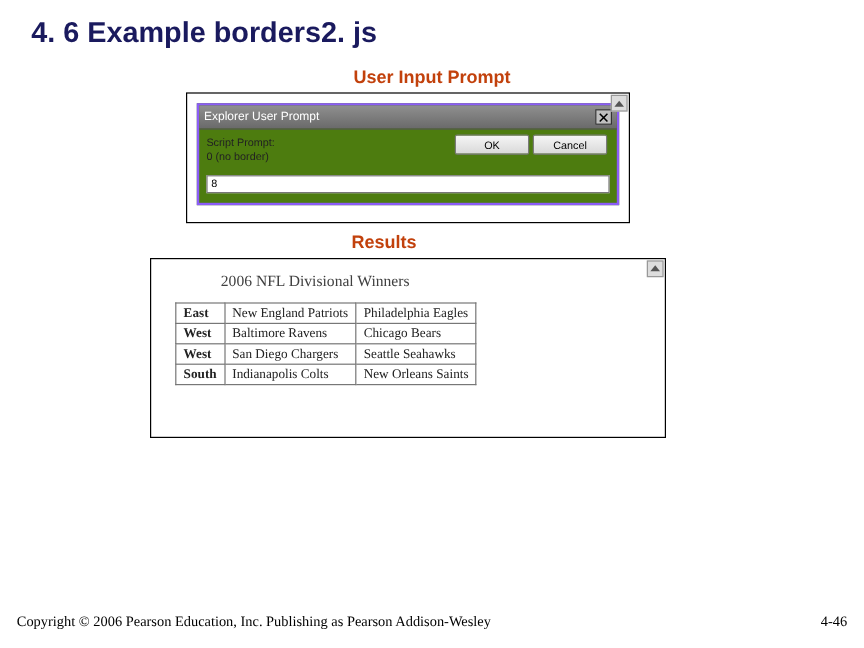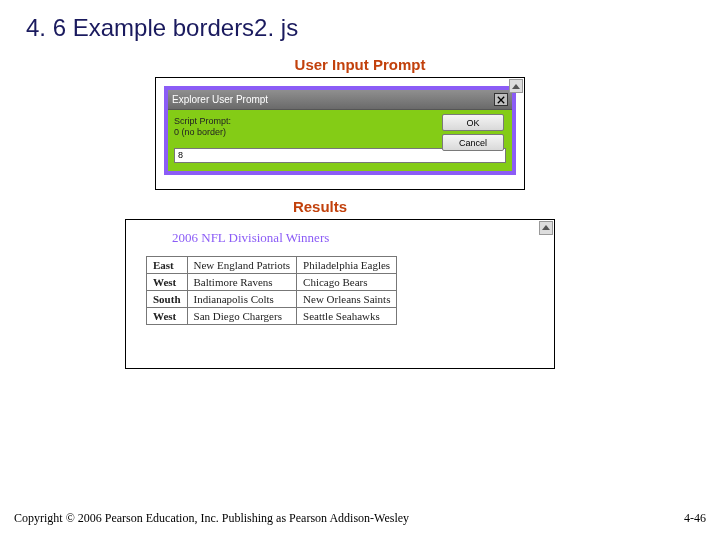--- a/index.html
+++ b/index.html
@@ -6,21 +6,21 @@
   body {
     width: 720px;
     height: 540px;
     background: #fff;
     font-family: Arial, Helvetica, sans-serif;
     position: relative;
     overflow: hidden;
   }
   .slide-title {
     font-size: 24px;
-    font-weight: normal;
+    font-weight: bold;
     color: #1a1a5e;
     padding: 14px 0 0 26px;
     font-family: Arial, sans-serif;
   }
   .section-label {
     font-weight: bold;
     font-size: 15px;
     text-align: center;
     color: #c2410c;
   }
@@ -38,22 +38,22 @@
   .prompt-outer .scroll-up {
     position: absolute; right:1px; top:1px;
     width:14px; height:14px; background:#ddd; border:1px solid #999;
     display:flex; align-items:center; justify-content:center;
   }
   .prompt-outer .scroll-up::after{
     content:""; border-left:4px solid transparent; border-right:4px solid transparent; border-bottom:5px solid #555;
   }
   .dialog {
     margin: 8px 8px 14px 8px;
-    border: 4px solid #8b5cf6;
-    background: #84cc16;
+    border: 2px solid #8b5cf6;
+    background: #4d7c0f;
     font-size: 10px;
   }
   .dialog-titlebar {
     background: linear-gradient(#8f8f8f,#6a6a6a);
     color: #fff;
     padding: 3px 4px;
     display: flex;
     justify-content: space-between;
     align-items: center;
     border-bottom: 1px solid #555;
@@ -68,21 +68,21 @@
   }
   .dialog-close svg { width:8px; height:8px; }
   .dialog-body {
     padding: 6px 6px 8px 6px;
     position: relative;
   }
   .dialog-text { font-size: 9px; color:#222; line-height:1.2; }
   .dialog-buttons {
     position: absolute;
     right: 8px; top: 4px;
-    display: flex; flex-direction: column; gap:3px;
+    display: flex; flex-direction: row; gap:3px;
   }
   .win-btn {
     width: 62px; height:17px;
     background: linear-gradient(#f5f5f5,#d9d9d9);
     border:1px solid #7a7a7a;
     border-radius:2px;
     font-size:9px;
     cursor:pointer;
     display:flex; align-items:center; justify-content:center;
   }
@@ -110,22 +110,22 @@
     position:absolute; right:1px; top:1px;
     width:14px; height:14px; background:#ddd; border:1px solid #999;
     display:flex; align-items:center; justify-content:center;
   }
   .results-outer .scroll-up2::after{
     content:""; border-left:4px solid transparent; border-right:4px solid transparent; border-bottom:5px solid #555;
   }
   .results-caption {
     font-family: "Times New Roman", serif;
     font-size: 13px;
-    margin: 4px 0 10px 36px;
-    color:#8b5cf6;
+    margin: 4px 0 10px 48px;
+    color:#404040;
   }
   table.nfl {
     border-collapse: collapse;
     margin-left: 10px;
     font-family: "Times New Roman", serif;
     font-size: 11px;
     color:#222;
   }
   table.nfl th, table.nfl td {
     border: 1px solid #777;
@@ -187,28 +187,28 @@
       <td class="rowhead">East</td>
       <td>New England Patriots</td>
       <td>Philadelphia Eagles</td>
     </tr>
     <tr>
       <td class="rowhead">West</td>
       <td>Baltimore Ravens</td>
       <td>Chicago Bears</td>
     </tr>
     <tr>
+      <td class="rowhead">West</td>
+      <td>San Diego Chargers</td>
+      <td>Seattle Seahawks</td>
+    </tr>
+    <tr>
       <td class="rowhead">South</td>
       <td>Indianapolis Colts</td>
       <td>New Orleans Saints</td>
-    </tr>
-    <tr>
-      <td class="rowhead">West</td>
-      <td>San Diego Chargers</td>
-      <td>Seattle Seahawks</td>
     </tr>
   </tbody>
     </table>
 </div>
 
 <div class="footer">
   <span>Copyright © 2006 Pearson Education, Inc. Publishing as Pearson Addison-Wesley</span>
   <span>4-46</span>
 </div>
 

